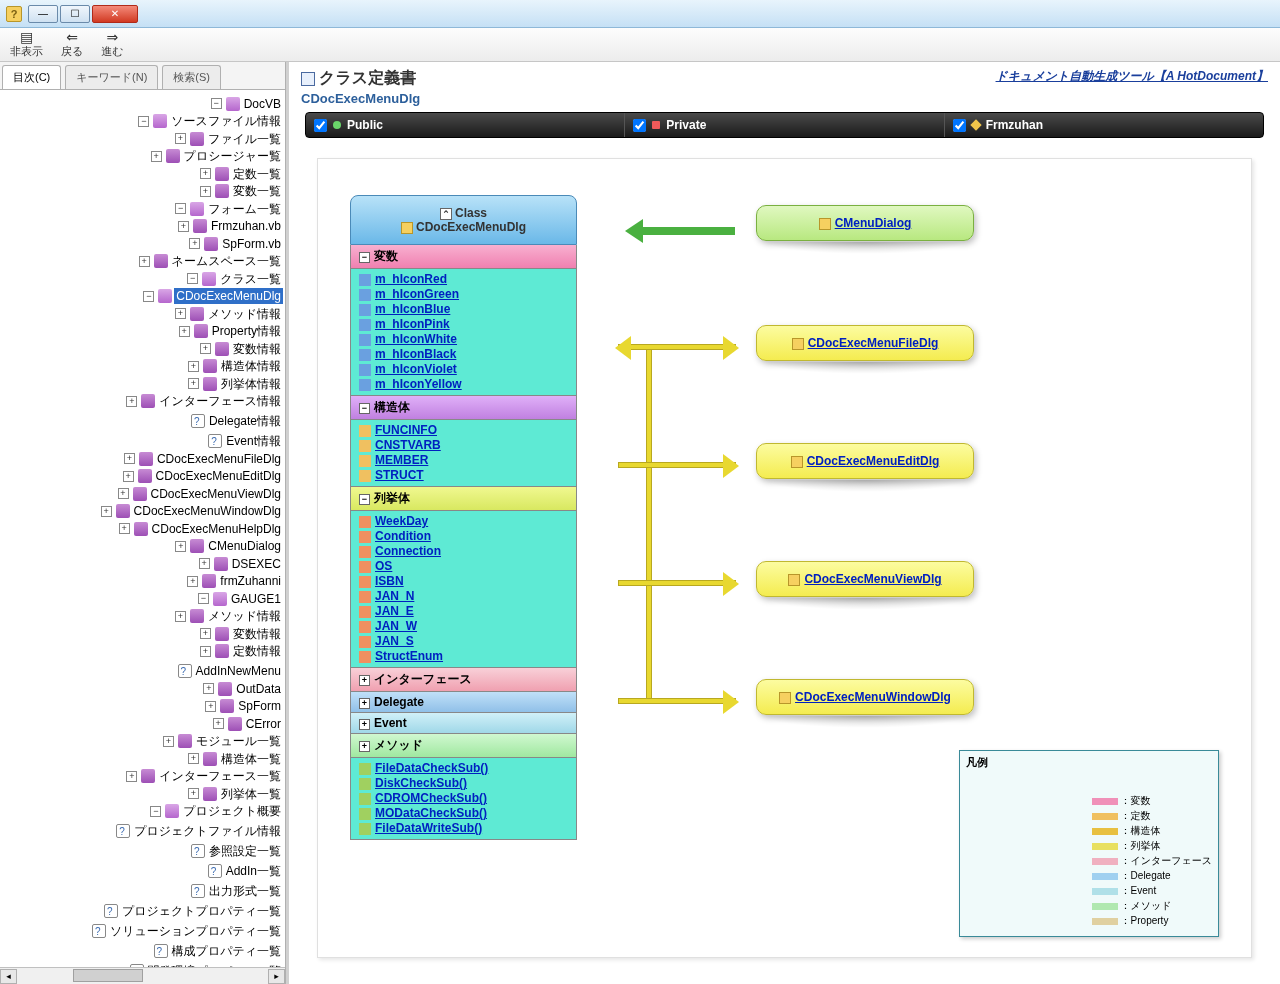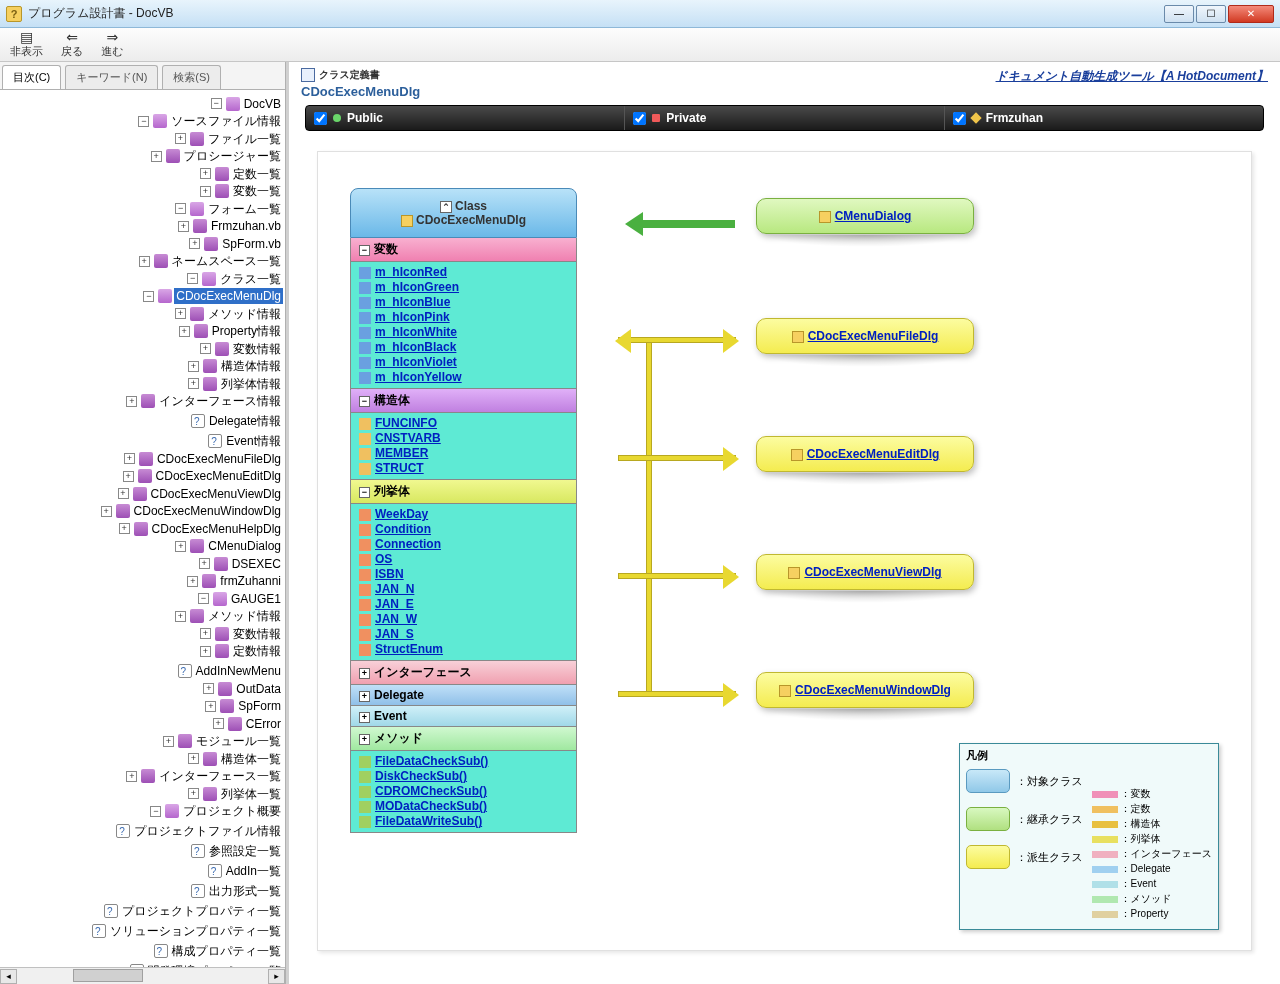--- a/index.html
+++ b/index.html
@@ -39,21 +39,21 @@
 .tree .lbl { padding: 0 2px; }
 .tree .lbl.sel { background: #2f6fc8; color: #fff; }
 .hscroll { height: 17px; background: #f0f0f0; border-top: 1px solid #c0c0c0; display: flex; align-items: center; }
 .hscroll .btn { width: 17px; height: 15px; border: 1px solid #b0b0b0; background: #e8e8e8; display: flex; align-items: center; justify-content: center; font-size: 9px; }
 .hscroll .track { flex: 1; height: 15px; }
 .hscroll .thumb { width: 70px; height: 13px; background: #d0d0d0; border: 1px solid #a0a0a0; margin-left: 56px; }
 
 
 .content { flex: 1; background: #fff; overflow: auto; position: relative; border-left: 3px solid #d0d0d0; }
 .chead { padding: 6px 12px 2px; }
-.chead .ctitle { color: #333; font-size: 10px; font-weight: bold; }
+.chead .ctitle { color: #333; font-size: 16px; font-weight: bold; }
 .chead .ctitle .cticon { display: inline-block; width: 14px; height: 14px; border: 1px solid #4a6aa0; background: #e8f0fc; vertical-align: middle; margin-right: 4px; }
 .chead .csub { color: #2c5f9b; font-weight: bold; font-size: 13px; margin-top: 2px; }
 .chead .doclink { float: right; color: #1a3f9c; font-weight: bold; font-style: italic; text-decoration: underline; font-size: 12px; }
 
 .filterbar { margin: 4px 16px; background: linear-gradient(#4a4a4a, #1a1a1a); border: 1px solid #000; border-radius: 4px; display: flex; height: 26px; }
 .filterbar .fitem { flex: 1; display: flex; align-items: center; padding: 0 8px; gap: 6px; color: #fff; font-weight: bold; border-right: 1px solid #555; }
 .filterbar .fitem:last-child { border-right: none; }
 .filterbar input[type=checkbox] { width: 13px; height: 13px; }
 .filterbar .ficon { width: 8px; height: 8px; display: inline-block; }
 .ficon.pub { background: #6ad66a; border-radius: 50%; }
@@ -113,21 +113,20 @@
 .legend .stripe { display: flex; align-items: center; gap: 3px; font-size: 10px; }
 .legend .stripe .bar { width: 26px; height: 7px; }
 .legend-cols { display: flex; }
 .legend-left { display: flex; flex-direction: column; gap: 10px; }
 </style>
 </head>
 <body>
 
 <div class="titlebar">
   <span class="ticon">?</span>
-  <span class="ttext">プログラム設計書 - DocVB</span>
   <div class="winbtns">
     <div class="wbtn">—</div>
     <div class="wbtn">☐</div>
     <div class="wbtn close">✕</div>
   </div>
 </div>
 
 <div class="toolbar">
   <div class="tbtn">
       <span class="tbicon">▤</span>
@@ -537,34 +536,20 @@
       </div>
 
       <div class="relbox yellow" style="left:438px; top:166px;"><span class="ric"></span><a>CDocExecMenuFileDlg</a></div>
       <div class="relbox yellow" style="left:438px; top:284px;"><span class="ric"></span><a>CDocExecMenuEditDlg</a></div>
       <div class="relbox yellow" style="left:438px; top:402px;"><span class="ric"></span><a>CDocExecMenuViewDlg</a></div>
       <div class="relbox yellow" style="left:438px; top:520px;"><span class="ric"></span><a>CDocExecMenuWindowDlg</a></div>
 
       <div class="legend">
         <div class="lgtitle">凡例</div>
         <div class="legend-cols">
-          <div class="legend-left">
-            <div class="lgrow">
-                <span class="lgbox blue"></span>
-                <span>：対象クラス</span>
-              </div>
-            <div class="lgrow">
-                <span class="lgbox green"></span>
-                <span>：継承クラス</span>
-              </div>
-            <div class="lgrow">
-                <span class="lgbox yellow"></span>
-                <span>：派生クラス</span>
-              </div>
-          </div>
           <div class="stripes" id="legend-stripes">
               <div class="stripe">
                 <span class="bar" style="background: rgb(240, 144, 184);"></span>
                 <span>：変数</span>
               </div>
               <div class="stripe">
                 <span class="bar" style="background: rgb(240, 192, 96);"></span>
                 <span>：定数</span>
               </div>
               <div class="stripe">

